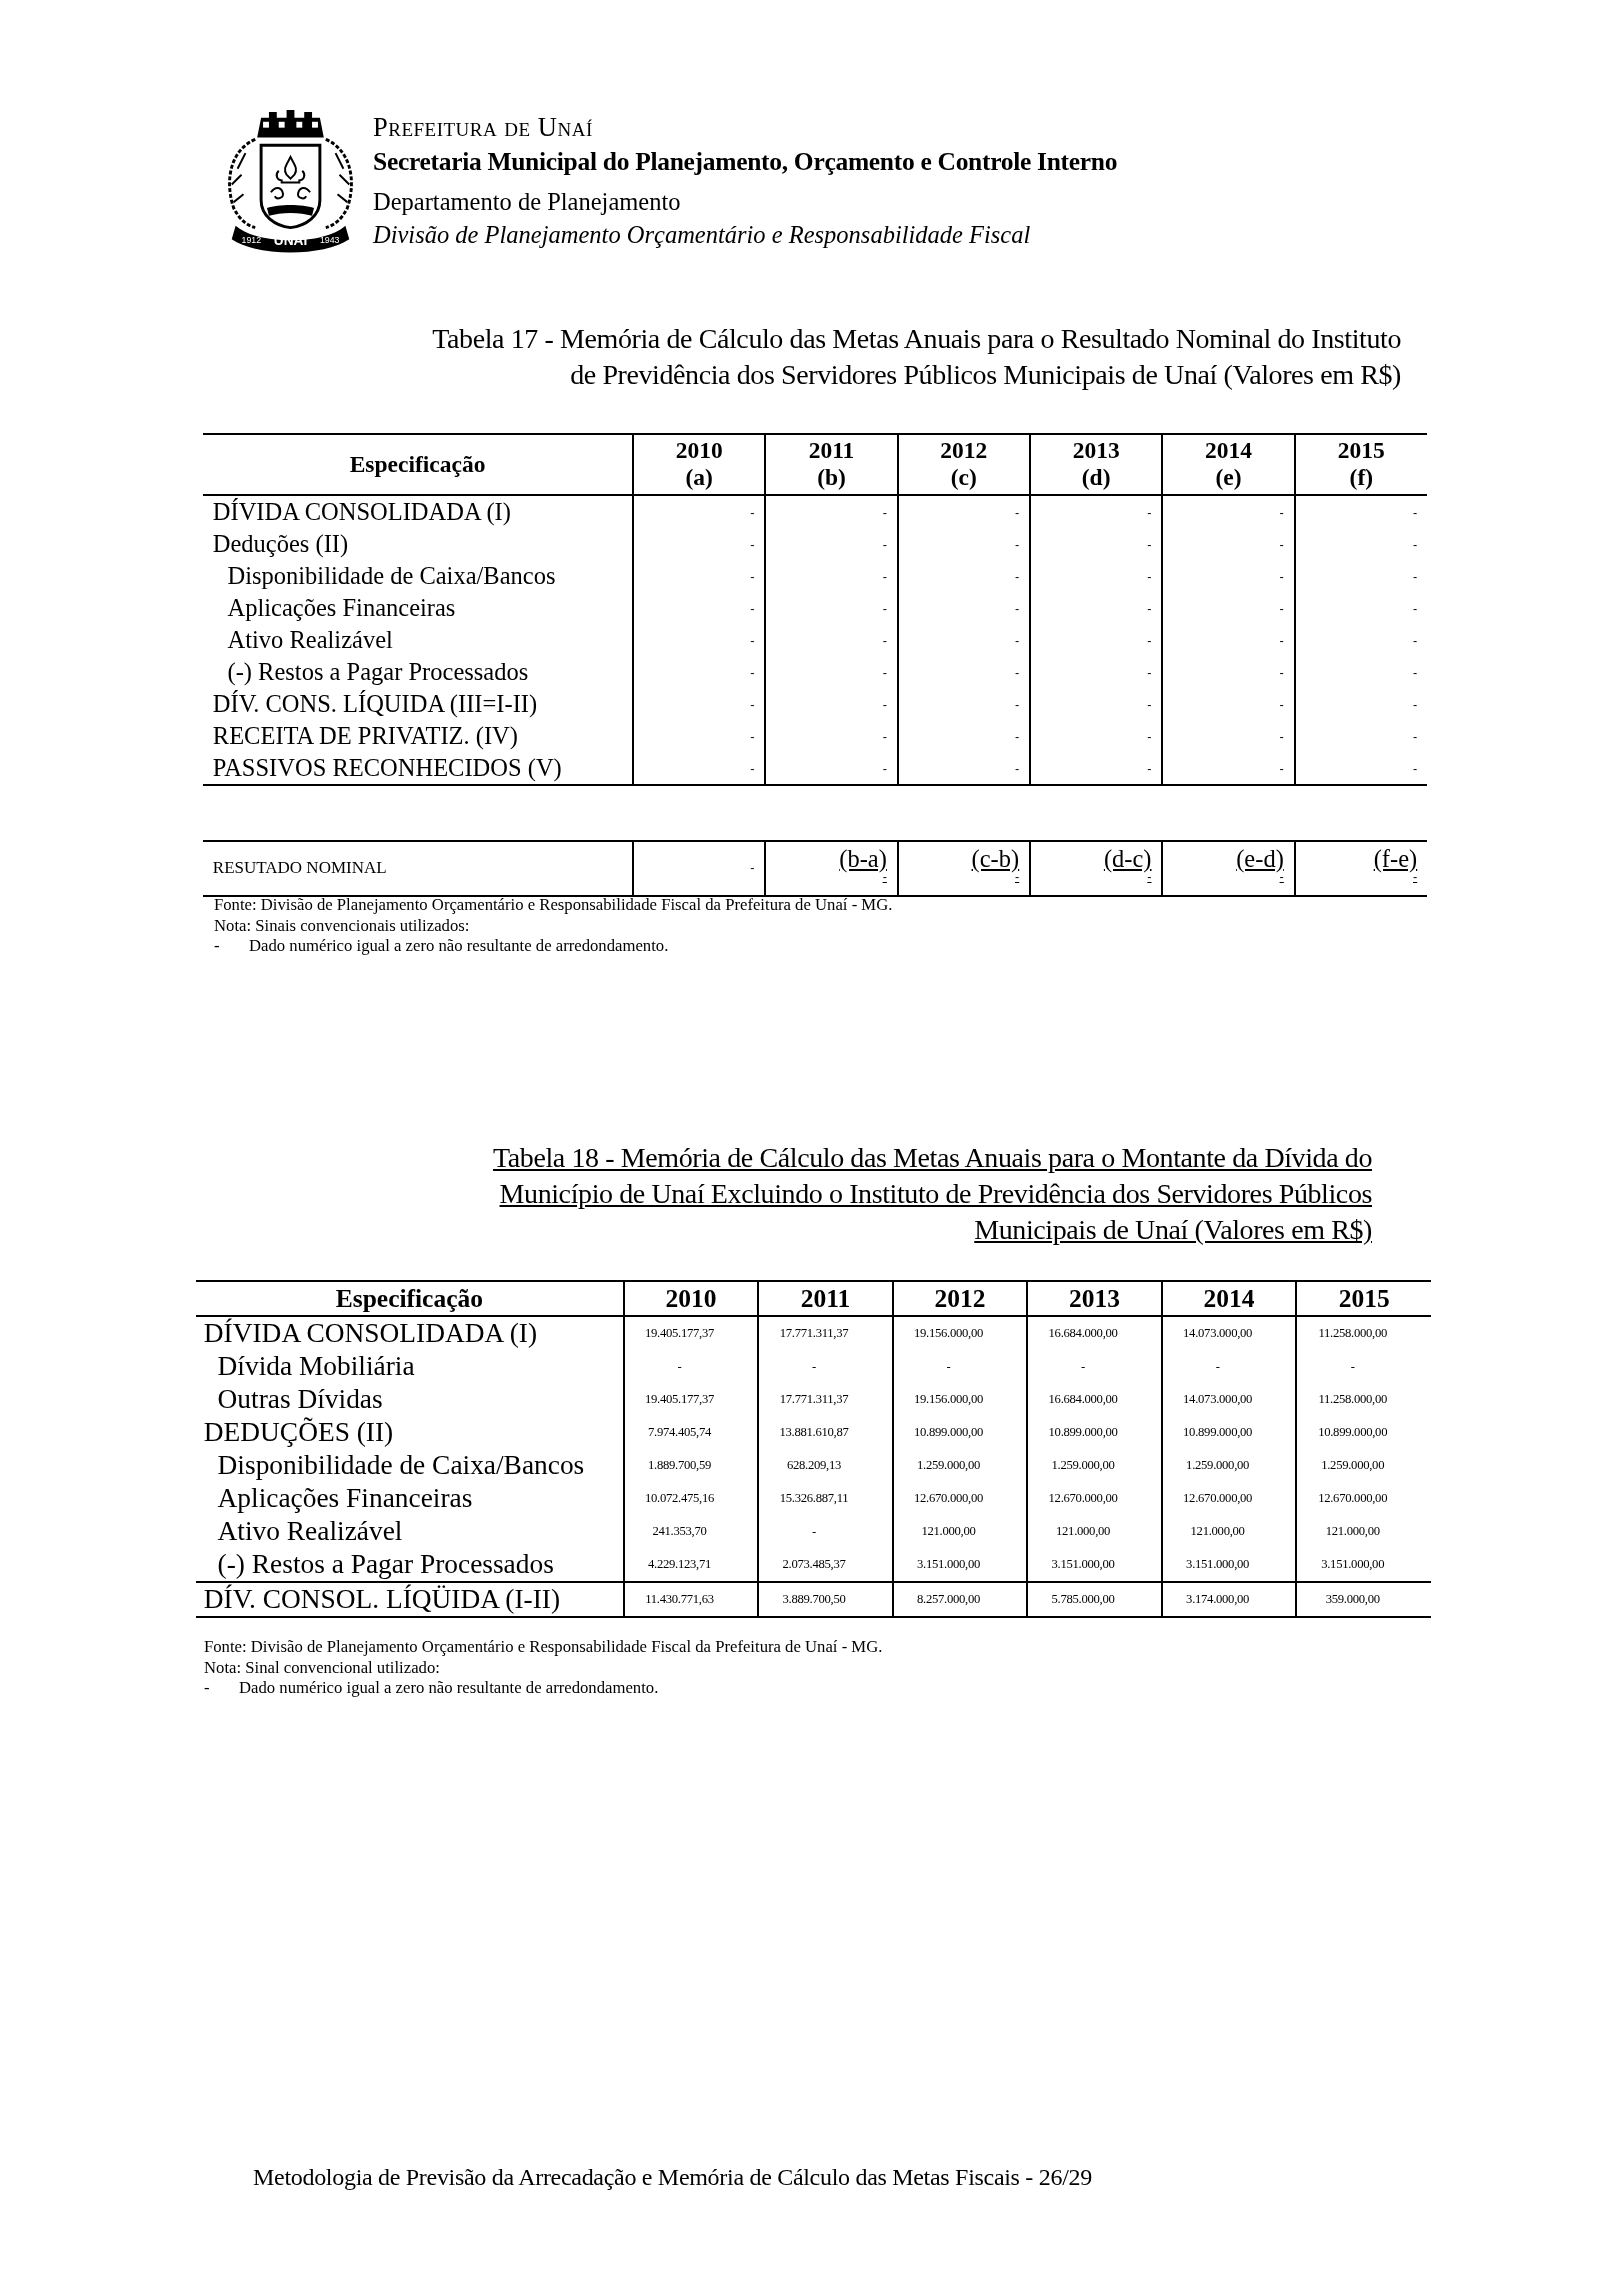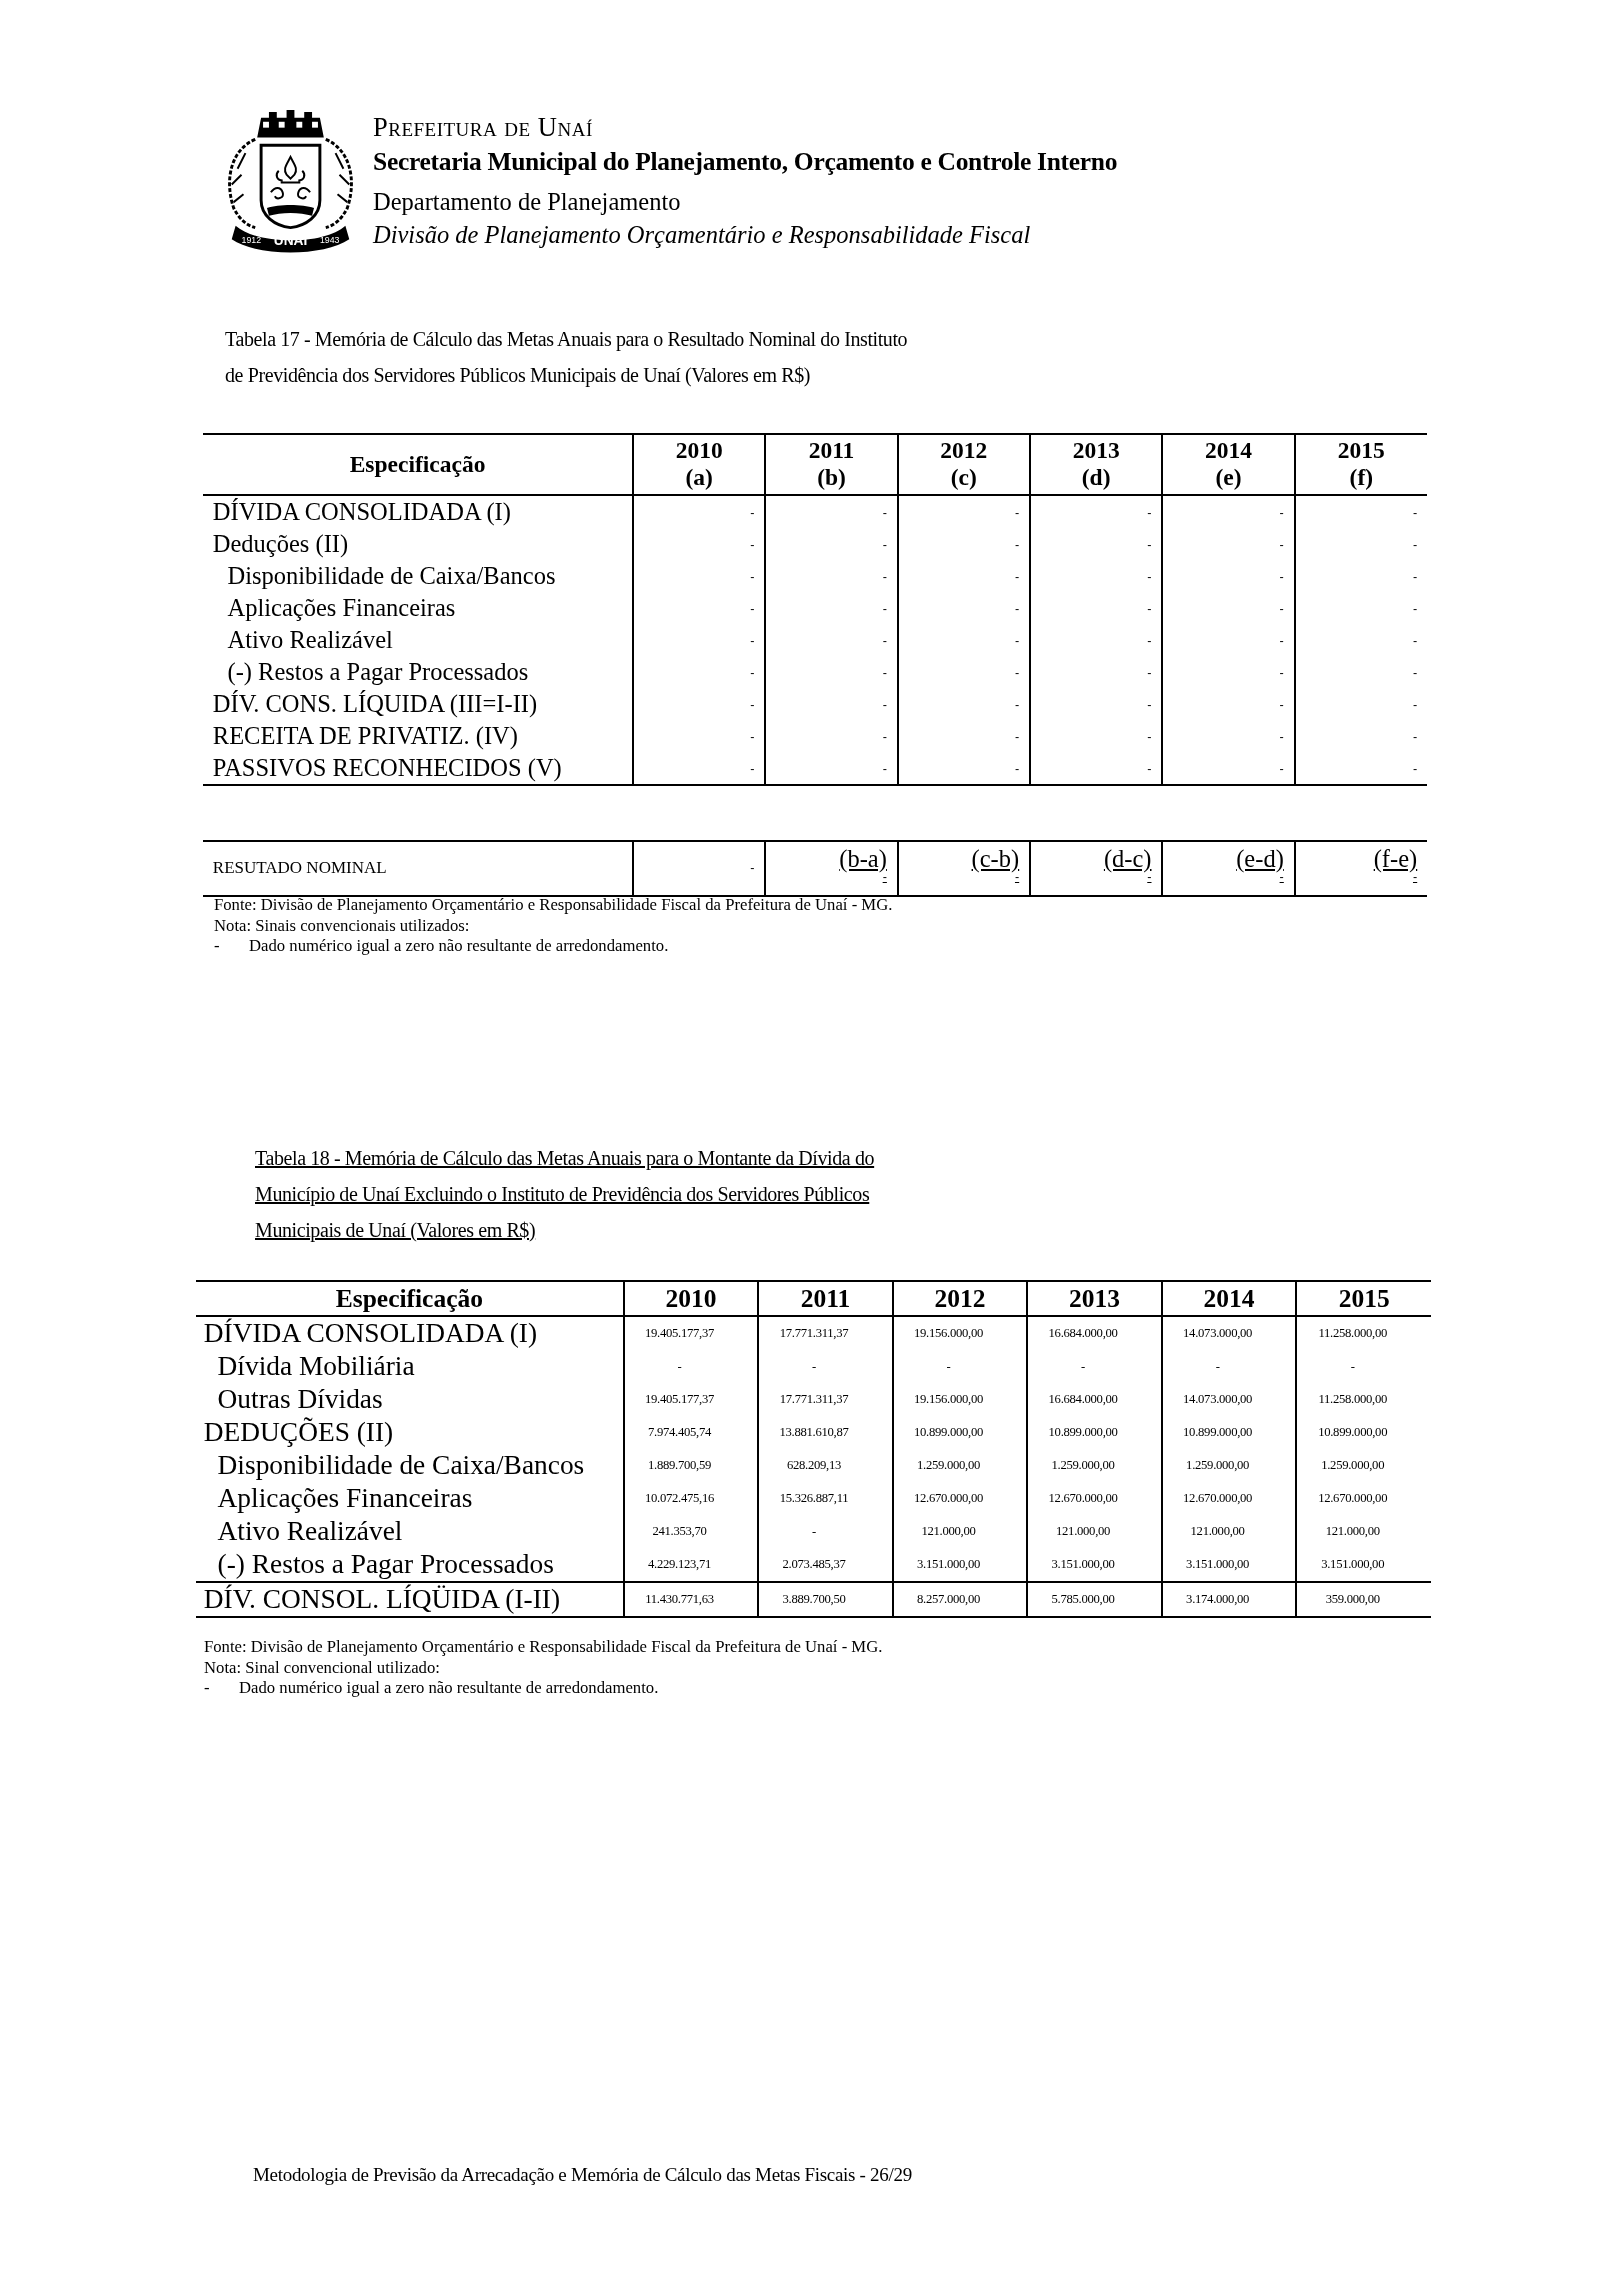--- a/index.html
+++ b/index.html
@@ -10,21 +10,21 @@
     
     .header { position: absolute; left: 218px; top: 110px; width: 1078px; height: 157px; }
     .logo { position: absolute; left: 0; top: 0; width: 145px; height: 147px; }
     .header-text { position: absolute; left: 155px; top: 0; }
     .hdr-org { font-size: 26.5px; font-variant: small-caps; letter-spacing: 0.5px; line-height: 35px; }
     .hdr-sec { font-size: 25.5px; font-weight: bold; line-height: 33px; letter-spacing: -0.3px; }
     .hdr-dep { font-size: 24.5px; line-height: 33px; margin-top: 7px; }
     .hdr-div { font-size: 24.5px; font-style: italic; line-height: 33px; }
 
     
-    .caption { position: absolute; text-align: left; font-size: 20px; line-height: 36px; letter-spacing: -0.4px; }
+    .caption { position: absolute; text-align: right; font-size: 28px; line-height: 36px; letter-spacing: -0.4px; }
     .cap17 { left: 225px; top: 321px; width: 1176px; }
     .cap18 { left: 255px; top: 1140px; width: 1117px; text-decoration: underline; }
 
     
     table { border-collapse: collapse; position: absolute; }
     .t17 { left: 203px; top: 433px; width: 1224px; font-size: 23.5px; }
     .t17 th { font-weight: bold; font-size: 23.5px; border-bottom: 2.9px solid #000; line-height: 27.4px; padding: 2px 0; }
     .t17 thead tr { border-top: 2.9px solid #000; }
     .t17 td, .t17 th { border-left: 2px solid #000; }
     .t17 td:first-child, .t17 th:first-child { border-left: none; }
@@ -57,21 +57,21 @@
     .t18 td { border-left: 2px solid #000; height: 33px; padding: 0; vertical-align: middle; }
     .t18 td:first-child { border-left: none; }
     .t18 td.label { font-size: 27.4px; white-space: nowrap; padding-left: 7.8px; line-height: 33px; }
     .t18 td.label.ind { padding-left: 21.6px; }
     .t18 td.val { text-align: center; font-family: Liberation Serif, serif; font-size: 12.7px; padding-right: 23px; letter-spacing: -0.3px; }
     .t18 tr.total { border-top: 2.9px solid #000; border-bottom: 2.9px solid #000; }
     .col-spec18 { width: 426px; }
     .col-y18 { width: 134px; }
 
     
-    .footer { position: absolute; left: 253px; top: 2164px; font-size: 19px; letter-spacing: -0.3px; }
+    .footer { position: absolute; left: 253px; top: 2164px; font-size: 24px; letter-spacing: -0.3px; }
   </style>
 </head>
 <body>
 
 <div class="header">
   <svg class="logo" viewBox="0 0 148 150">
 
     <path d="M40 28 L44 8 L52 8 L52 2 L60 2 L60 8 L70 8 L70 0 L78 0 L78 8 L88 8 L88 2 L96 2 L96 8 L104 8 L108 28 Z" fill="#000"></path>
     <rect x="46" y="12" width="6" height="6" fill="#fff"></rect>
     <rect x="62" y="12" width="6" height="6" fill="#fff"></rect>

